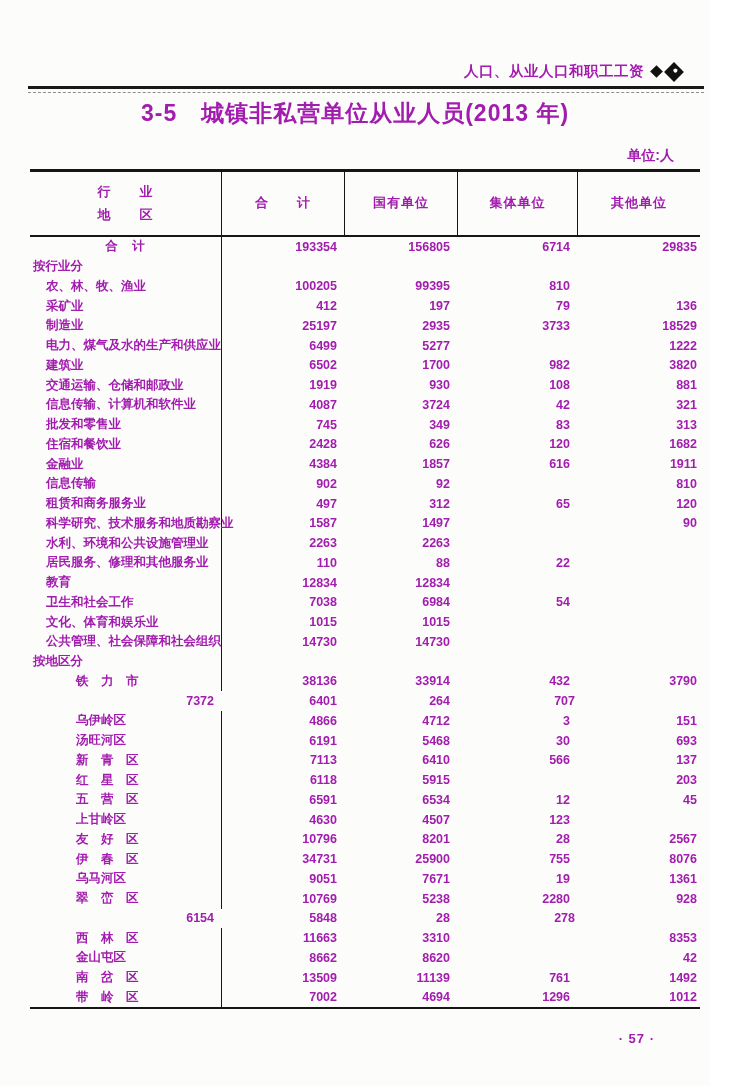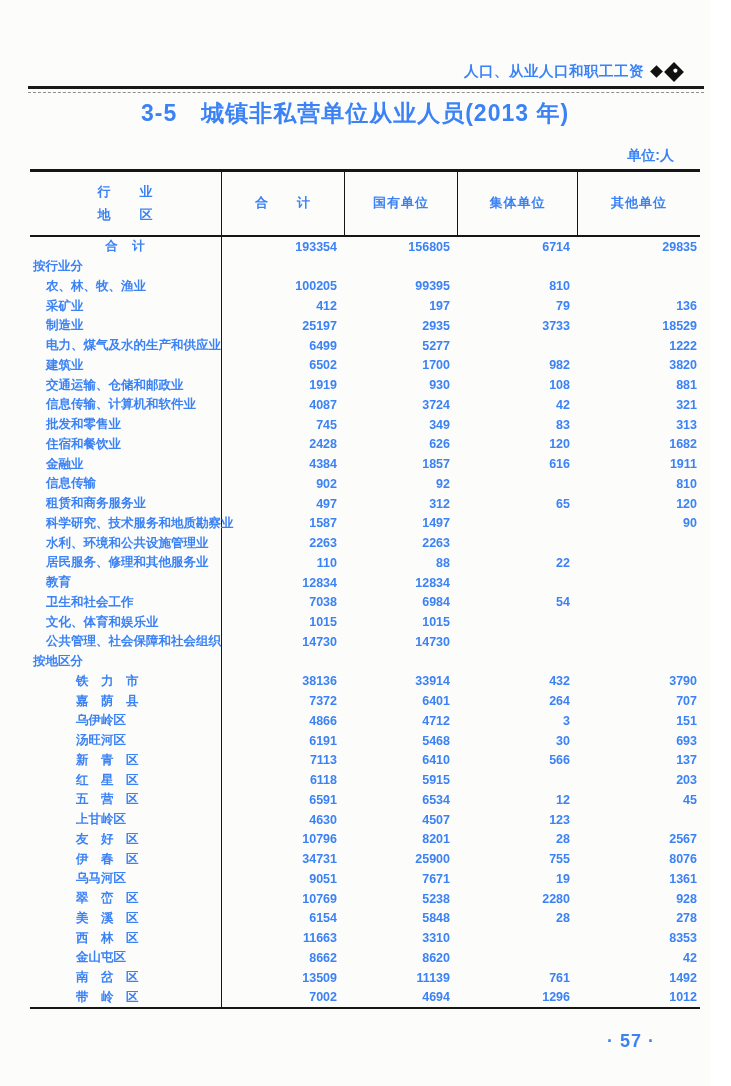--- a/index.html
+++ b/index.html
@@ -1,19 +1,19 @@
 <!DOCTYPE html>
 <html><head>
 <meta charset="utf-8">
 <style>
   html,body { margin:0; padding:0; }
   body { width:731px; height:1086px; font-family:"Liberation Sans", sans-serif; }
   .page {
     position:relative; width:710px; height:1086px;
-    background:#fcfcfa; color:#3b82f6; overflow:hidden;
+    background:#fcfcfa; color:#a21caf; overflow:hidden;
   }
   
   .running-header {
     position:absolute; top:62px; right:29px;
     display:flex; align-items:center; gap:4px;
     font-size:14.5px; font-weight:bold; letter-spacing:0.5px;
   }
   .diamond-sm {
     width:9px; height:9px; background:#111; transform:rotate(45deg);
     display:inline-block; margin:0 2px 0 4px;
@@ -58,21 +58,21 @@
   }
   .cell { box-sizing:border-box; font-size:12.5px; font-weight:600; white-space:nowrap; overflow:visible; }
   .cell.label { height:100%; display:flex; align-items:center; border-right:1.5px solid #161616; }
   .cell.num { text-align:right; padding-right:8px; font-variant-numeric:tabular-nums; }
   .cell.num:last-child { padding-right:3px; }
   .row.section .cell.label { padding-left:3px; }
   .row.industry .cell.label { padding-left:16px; }
   .row.region .cell.label { padding-left:46px; }
   .row.total .cell.label { justify-content:center; padding-left:0; letter-spacing:1px; }
 
-  .page-number { position:absolute; top:1031px; right:55px; font-size:18px; font-weight:600; letter-spacing:1px; }
+  .page-number { position:absolute; top:1031px; right:55px; font-size:13px; font-weight:600; letter-spacing:1px; }
 </style>
 </head>
 <body>
 
 <div class="page">
 
   <div class="running-header">
     <span class="rh-text">人口、从业人口和职工工资</span>
     <span class="diamond-sm"></span>
     <span class="diamond-lg">
@@ -252,21 +252,20 @@
     <div class="cell num"></div>
   </div>
         <div class="row region">
     <div class="cell label">铁　力　市</div>
     <div class="cell num">38136</div>
     <div class="cell num">33914</div>
     <div class="cell num">432</div>
     <div class="cell num">3790</div>
   </div>
         <div class="row region">
-    <div class="cell label">嘉　荫　县</div>
     <div class="cell num">7372</div>
     <div class="cell num">6401</div>
     <div class="cell num">264</div>
     <div class="cell num">707</div>
   </div>
         <div class="row region">
     <div class="cell label">乌伊岭区</div>
     <div class="cell num">4866</div>
     <div class="cell num">4712</div>
     <div class="cell num">3</div>
@@ -329,21 +328,20 @@
     <div class="cell num">1361</div>
   </div>
         <div class="row region">
     <div class="cell label">翠　峦　区</div>
     <div class="cell num">10769</div>
     <div class="cell num">5238</div>
     <div class="cell num">2280</div>
     <div class="cell num">928</div>
   </div>
         <div class="row region">
-    <div class="cell label">美　溪　区</div>
     <div class="cell num">6154</div>
     <div class="cell num">5848</div>
     <div class="cell num">28</div>
     <div class="cell num">278</div>
   </div>
         <div class="row region">
     <div class="cell label">西　林　区</div>
     <div class="cell num">11663</div>
     <div class="cell num">3310</div>
     <div class="cell num"></div>

